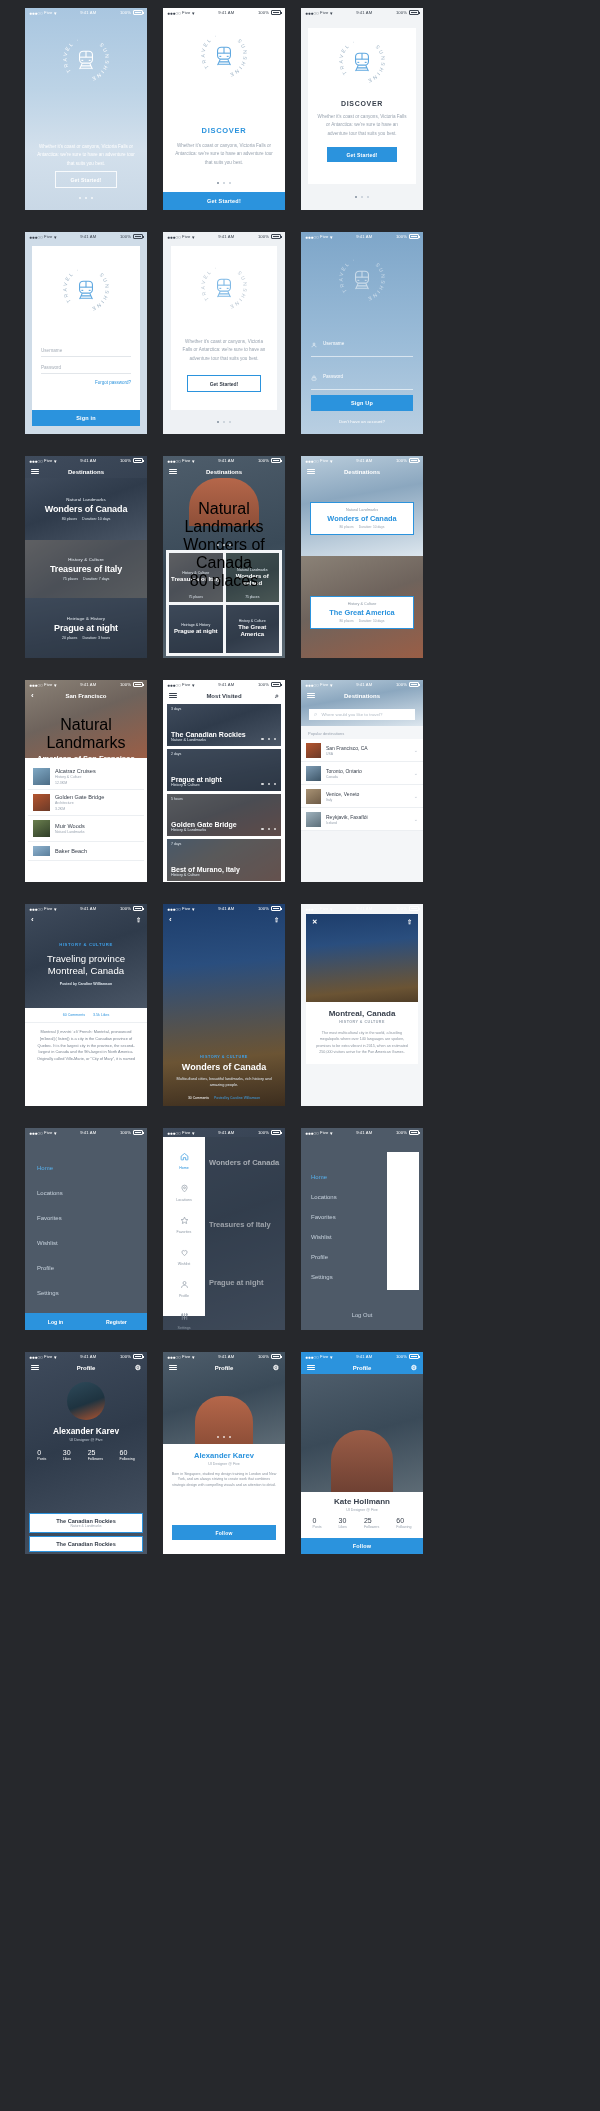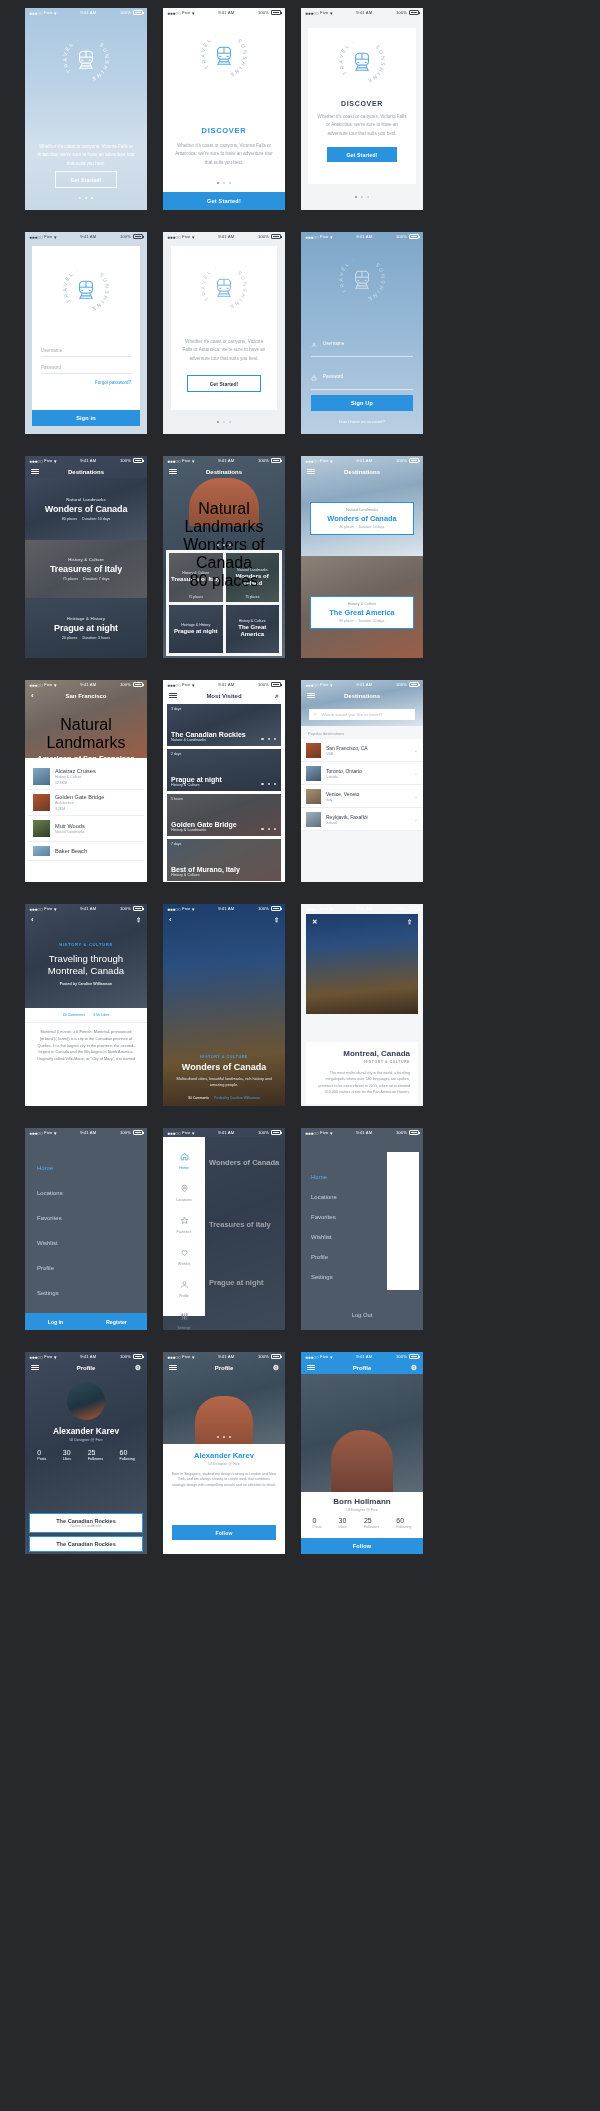--- a/index.html
+++ b/index.html
@@ -764,21 +764,21 @@
               <span>100%</span>
               <i class="batt"></i>
             </span>
         </div>
         <div class="navbar" style="position:absolute;top:9px;left:0;right:0;">
           <span style="font-size:8px;line-height:1;">‹</span>
           <span style="font-size:6px;">⇧</span>
         </div>
         <div style="position:absolute;left:8px;right:8px;top:38px;text-align:center;">
           <div style="font-size:4.2px;font-weight:bold;color:#3fa0e8;letter-spacing:.6px;">HISTORY &amp; CULTURE</div>
-          <div style="font-size:9.6px;color:#fff;line-height:1.22;margin-top:6px;">Traveling through Montreal, Canada</div>
+          <div style="font-size:9.6px;color:#fff;line-height:1.22;margin-top:6px;">Traveling province Montreal, Canada</div>
           <div style="font-size:3.6px;font-weight:bold;color:#dde5ec;margin-top:6px;">Posted by Caroline Williamson</div>
         </div>
       </div>
       <div style="display:flex;gap:8px;justify-content:center;align-items:center;padding:5px 0;font-size:3.6px;color:#2b93dd;border-bottom:.5px solid #eceff2;">
         <span>60 Comments</span>
         <span>3.5k Likes</span>
       </div>
       <p style="font-size:3.9px;line-height:1.75;color:#7b8591;padding:6px 9px;text-align:center;">Montreal (/ˌmʌntriːˈɔːl/ French: Montréal, pronounced [mɔ̃ʁeal] ( listen)) is a city in the Canadian province of Quebec. It is the largest city in the province, the second-largest in Canada and the 9th-largest in North America. Originally called Ville-Marie, or "City of Mary", it is named</p>
     </div>
 
@@ -822,21 +822,21 @@
             <span>100%</span>
             <i class="batt"></i>
           </span>
       </div>
       <div class="city" style="position:absolute;left:5px;right:5px;top:10px;height:100px;">
         <div class="navbar" style="position:absolute;top:1px;left:0;right:0;">
           <span style="font-size:6.5px;">✕</span>
           <span style="font-size:6px;">⇧</span>
         </div>
       </div>
-      <div style="position:absolute;left:5px;right:5px;top:98px;background:#fff;padding:7px 8px 9px;text-align:right;margin-top:40px;">
+      <div style="position:absolute;left:5px;right:5px;top:98px;background:#fff;padding:7px 8px 9px;text-align:center;">
         <div style="font-size:8px;font-weight:bold;color:#39414d;">Montreal, Canada</div>
         <div style="font-size:3.6px;font-weight:bold;color:#9aa4b0;letter-spacing:.5px;margin-top:2px;">HISTORY &amp; CULTURE</div>
         <p style="font-size:3.7px;line-height:1.7;color:#8b949f;margin-top:6px;">The most multicultural city in the world, a bustling megalopolis where over 140 languages are spoken, promises to be extra vibrant in 2015, when an estimated 250,000 visitors arrive for the Pan American Games.</p>
       </div>
     </div>
   </div>
 
   <div class="row">
 
     <div class="phone" style="background:#4e5a68">
@@ -1073,21 +1073,21 @@
               <b></b>
             </span>
           <span class="navtitle">Profile</span>
           <span style="font-size:7px;">⚙</span>
         </div>
       </div>
       <div class="forest" style="height:118px;position:relative;">
         <div style="position:absolute;left:30px;right:30px;bottom:0;height:62px;background:linear-gradient(#9b5d47,#6f4133);border-radius:30px 30px 0 0;"></div>
       </div>
       <div style="text-align:center;margin-top:5px;">
-        <div style="font-size:8px;font-weight:bold;color:#39414d;">Born Hollmann</div>
+        <div style="font-size:8px;font-weight:bold;color:#39414d;">Kate Hollmann</div>
         <div style="font-size:3.6px;color:#9aa4b0;margin-top:1.5px;">UI Designer @ Five</div>
       </div>
       <div class="stats" style="color:#39414d;margin-top:5px;padding:0 3px;">
         <div class="stat">
             <b>0</b>
             <span style="color:#9aa4b0">Posts</span>
           </div>
         <div class="stat">
             <b>30</b>
             <span style="color:#9aa4b0">Likes</span>

